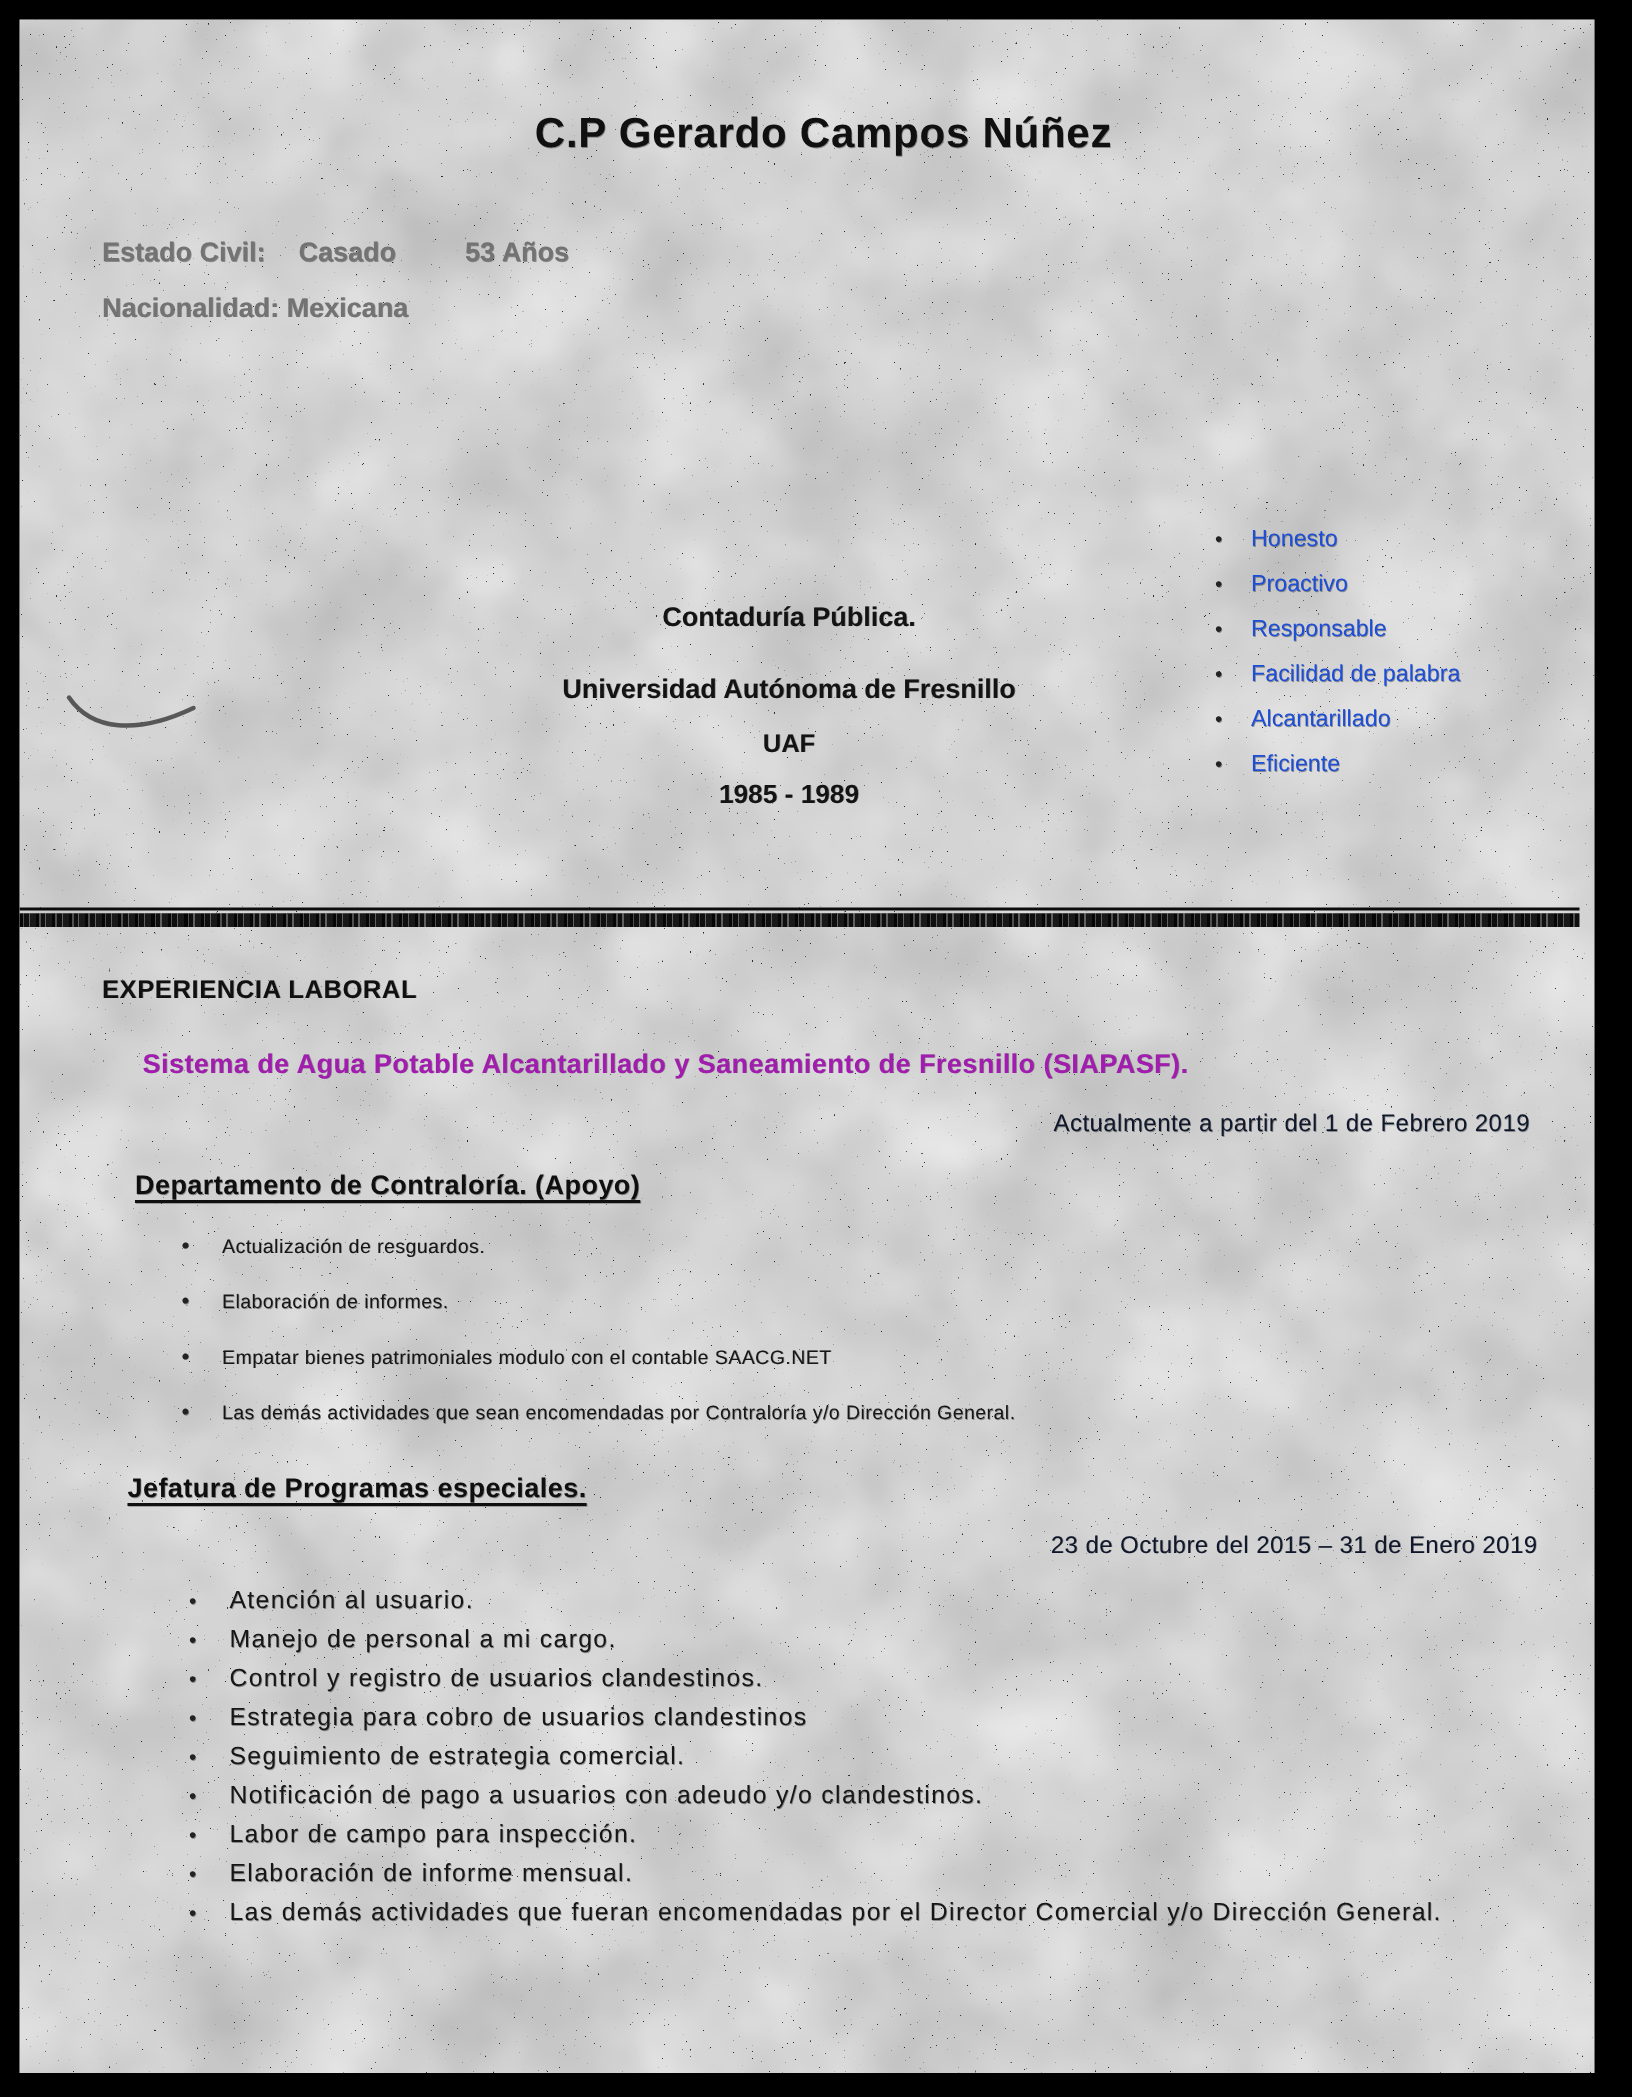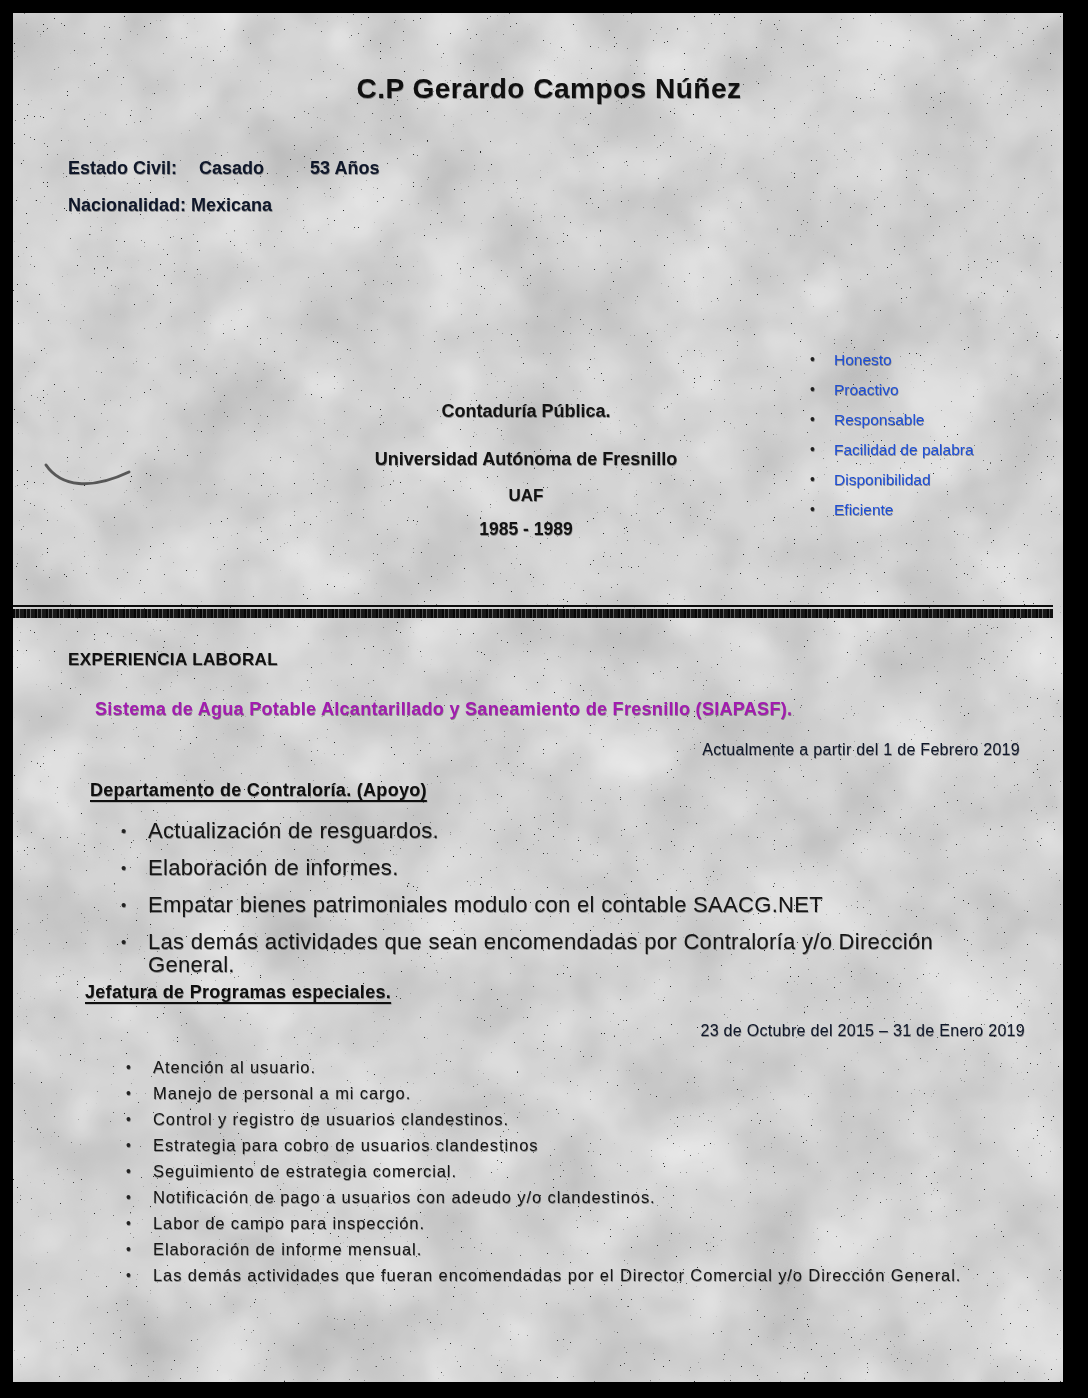--- a/index.html
+++ b/index.html
@@ -38,21 +38,21 @@
   .scan-text { text-shadow: 0.5px 0.5px 0 rgba(0,0,0,0.35); }
 
   .doc-title {
     left: 0; top: 60px; width: 100%;
     text-align: center;
     font-size: 28px; font-weight: bold;
     letter-spacing: 0.5px;
     color: #101010;
     margin-left: 11px;
   }
-  .personal-line { left: 55px; font-size: 18px; font-weight: 600; color: #0f172a; }
+  .personal-line { left: 55px; font-size: 18px; font-weight: 600; color: #737373; }
   .personal-line .gap-s { display: inline-block; width: 22px; }
   .personal-line .gap-l { display: inline-block; width: 46px; }
 
   .edu-block { left: 180px; top: 388px; width: 666px; text-align: center; }
   .edu-line { font-weight: bold; color: #131313; }
   .edu-degree { font-size: 18px; margin: 0 0 27px 0; }
   .edu-univ   { font-size: 18px; margin: 0 0 16px 0; }
   .edu-abbr   { font-size: 17px; margin: 0 0 13px 0; }
   .edu-years  { font-size: 17.5px; margin: 0; }
 
@@ -99,21 +99,21 @@
     letter-spacing: 0.3px;
   }
   .role-title-1 { left: 77px; top: 767px; }
   .role-title-2 { left: 72px; top: 969px; }
 
   ul.duties { margin: 0; padding: 0; list-style: none; }
   .duties li { position: relative; padding-left: 35px; color: #161616; }
   .duties li::before { content: "•"; position: absolute; left: 8px; top: 0; color: #222; }
 
   .duties-1 { left: 100px; top: 806px; width: 900px; }
-  .duties-1 li { font-size: 22px; line-height: 23px; margin-bottom: 14px; letter-spacing: 0.3px; }
+  .duties-1 li { font-size: 13px; line-height: 23px; margin-bottom: 14px; letter-spacing: 0.3px; }
   .duties-1 li::before { font-size: 15px; }
 
   .duties-2 { left: 105px; top: 1041px; width: 870px; }
   .duties-2 li { font-size: 16.5px; line-height: 26px; margin-bottom: 0; letter-spacing: 0.9px; }
   .duties-2 li::before { font-size: 14px; }
 </style>
 </head>
 <body>
 
 <div id="frame">
@@ -151,21 +151,21 @@
       <div class="edu-line edu-univ scan-text">Universidad Autónoma de Fresnillo</div>
       <div class="edu-line edu-abbr scan-text">UAF</div>
       <div class="edu-line edu-years scan-text">1985 - 1989</div>
     </div>
 
     <ul class="abs qualities">
       <li class="scan-text">Honesto</li>
       <li class="scan-text">Proactivo</li>
       <li class="scan-text">Responsable</li>
       <li class="scan-text">Facilidad de palabra</li>
-      <li class="scan-text">Disponibilidad</li>
+      <li class="scan-text">Alcantarillado</li>
       <li class="scan-text">Eficiente</li>
     </ul>
 
     <div class="abs divider">
       <div class="divider-thin"></div>
       <div class="divider-band"></div>
     </div>
 
     <div class="abs section-title scan-text">EXPERIENCIA LABORAL</div>
 

